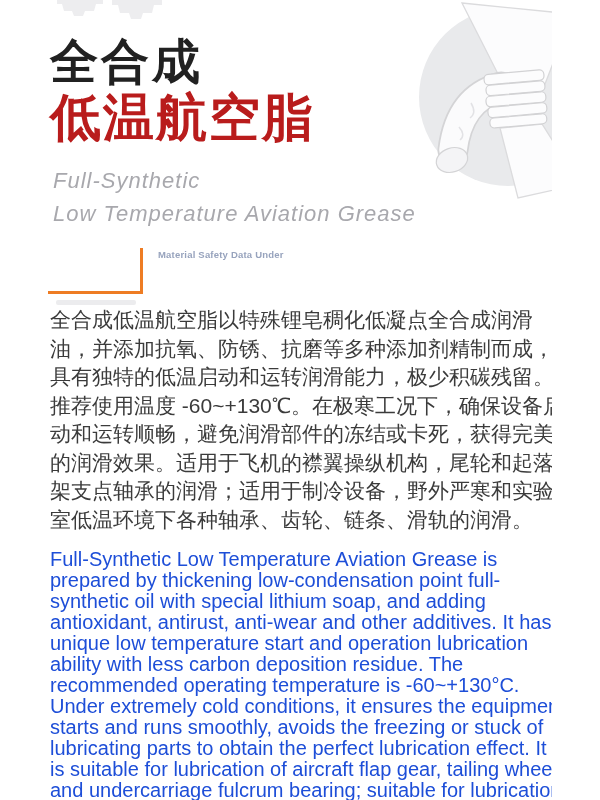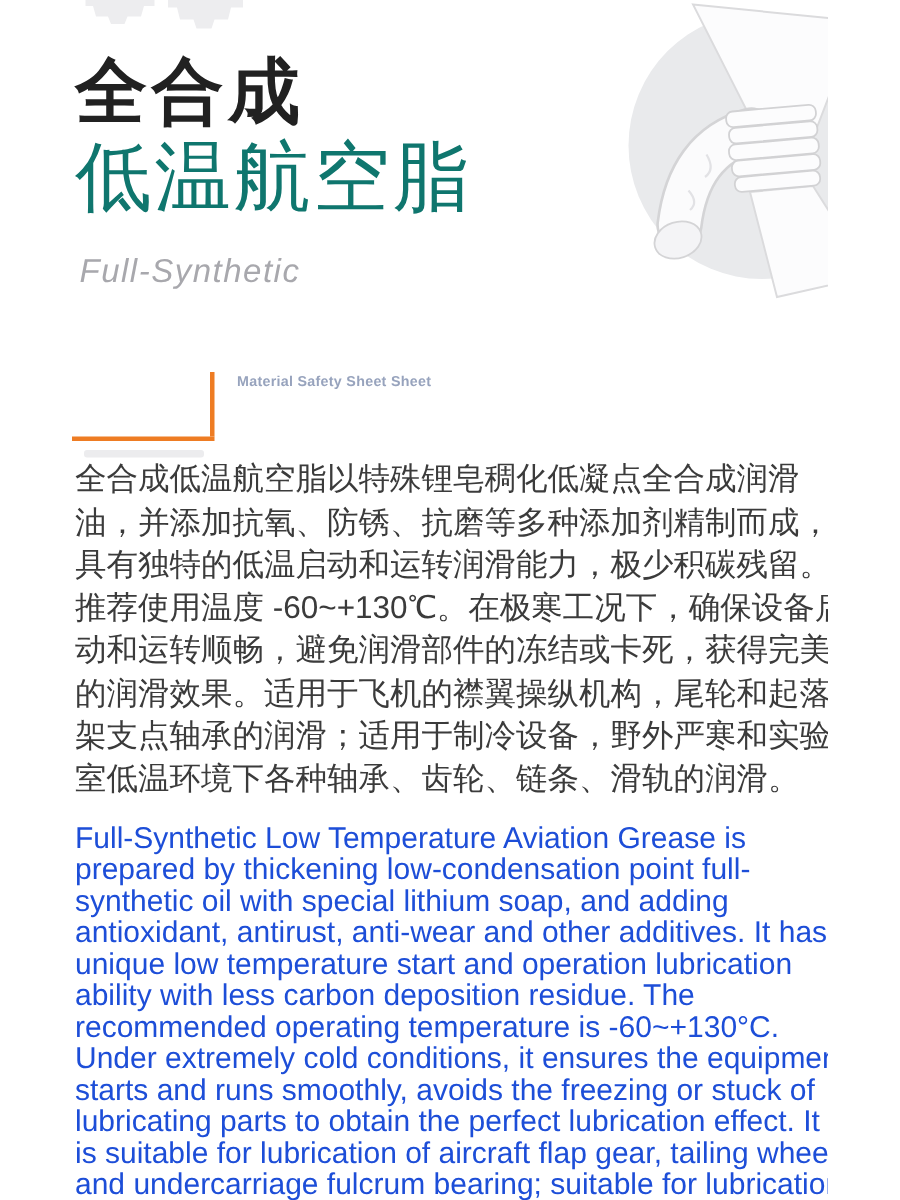--- a/index.html
+++ b/index.html
@@ -11,21 +11,21 @@
   .gears{position:absolute;left:0;top:0;}
   
   .hero{position:absolute;left:395px;top:0;width:205px;height:205px;}
   
   .title-black{
     position:absolute;left:50px;top:36px;margin:0;
     font-size:48px;font-weight:700;color:#212121;letter-spacing:3px;line-height:52px;
   }
   .title-green{
     position:absolute;left:50px;top:90px;margin:0;
-    font-size:51px;font-weight:400;color:#0f766e;letter-spacing:2px;line-height:55px;
+    font-size:51px;font-weight:700;color:#b91c1c;letter-spacing:2px;line-height:55px;
   }
   .subtitle{
     position:absolute;left:53px;top:164px;
     font-size:22px;font-style:italic;color:#a8a8ad;line-height:33px;letter-spacing:1px;
   }
   
   .badges{position:absolute;left:48px;top:246px;width:360px;height:62px;}
   .sgs{position:absolute;left:0;top:2px;width:96px;height:52px;}
   .sgs-text{
     position:absolute;right:7px;top:-2px;
@@ -84,29 +84,30 @@
         <rect x="488" y="116" width="57" height="10" rx="4.5"></rect>
       </g>
     </svg>
   </div>
 
   <h1 class="title-black">全合成</h1>
   <h1 class="title-green">低温航空脂</h1>
 
   <div class="subtitle">
     <div>Full-Synthetic</div>
+    <div>Low Temperature Aviation Grease</div>
   </div>
 
   <div class="badges">
     <div class="sgs">
       <span class="sgs-hline"></span>
       <span class="sgs-vline"></span>
       <span class="sgs-shadow"></span>
     </div>
     <div class="msds">
-      <div class="msds-tag">Material Safety Sheet Sheet</div>
+      <div class="msds-tag">Material Safety Data Under</div>
     </div>
   </div>
 
   <p class="desc-cn">全合成低温航空脂以特殊锂皂稠化低凝点全合成润滑油，并添加抗氧、防锈、抗磨等多种添加剂精制而成，具有独特的低温启动和运转润滑能力，极少积碳残留。推荐使用温度 -60~+130℃。在极寒工况下，确保设备启动和运转顺畅，避免润滑部件的冻结或卡死，获得完美的润滑效果。适用于飞机的襟翼操纵机构，尾轮和起落架支点轴承的润滑；适用于制冷设备，野外严寒和实验室低温环境下各种轴承、齿轮、链条、滑轨的润滑。</p>
   <p class="desc-en">Full-Synthetic Low Temperature Aviation Grease is prepared by thickening low-condensation point full-synthetic oil with special lithium soap, and adding antioxidant, antirust, anti-wear and other additives. It has unique low temperature start and operation lubrication ability with less carbon deposition residue. The recommended operating temperature is -60~+130°C. Under extremely cold conditions, it ensures the equipment starts and runs smoothly, avoids the freezing or stuck of lubricating parts to obtain the perfect lubrication effect. It is suitable for lubrication of aircraft flap gear, tailing wheel and undercarriage fulcrum bearing; suitable for lubrication of various bearings, gears, chains, and slide rails in the refrigeration equipment, cold field and low temperature laboratory environment.</p>
 
 </div>
 
 </body></html>

